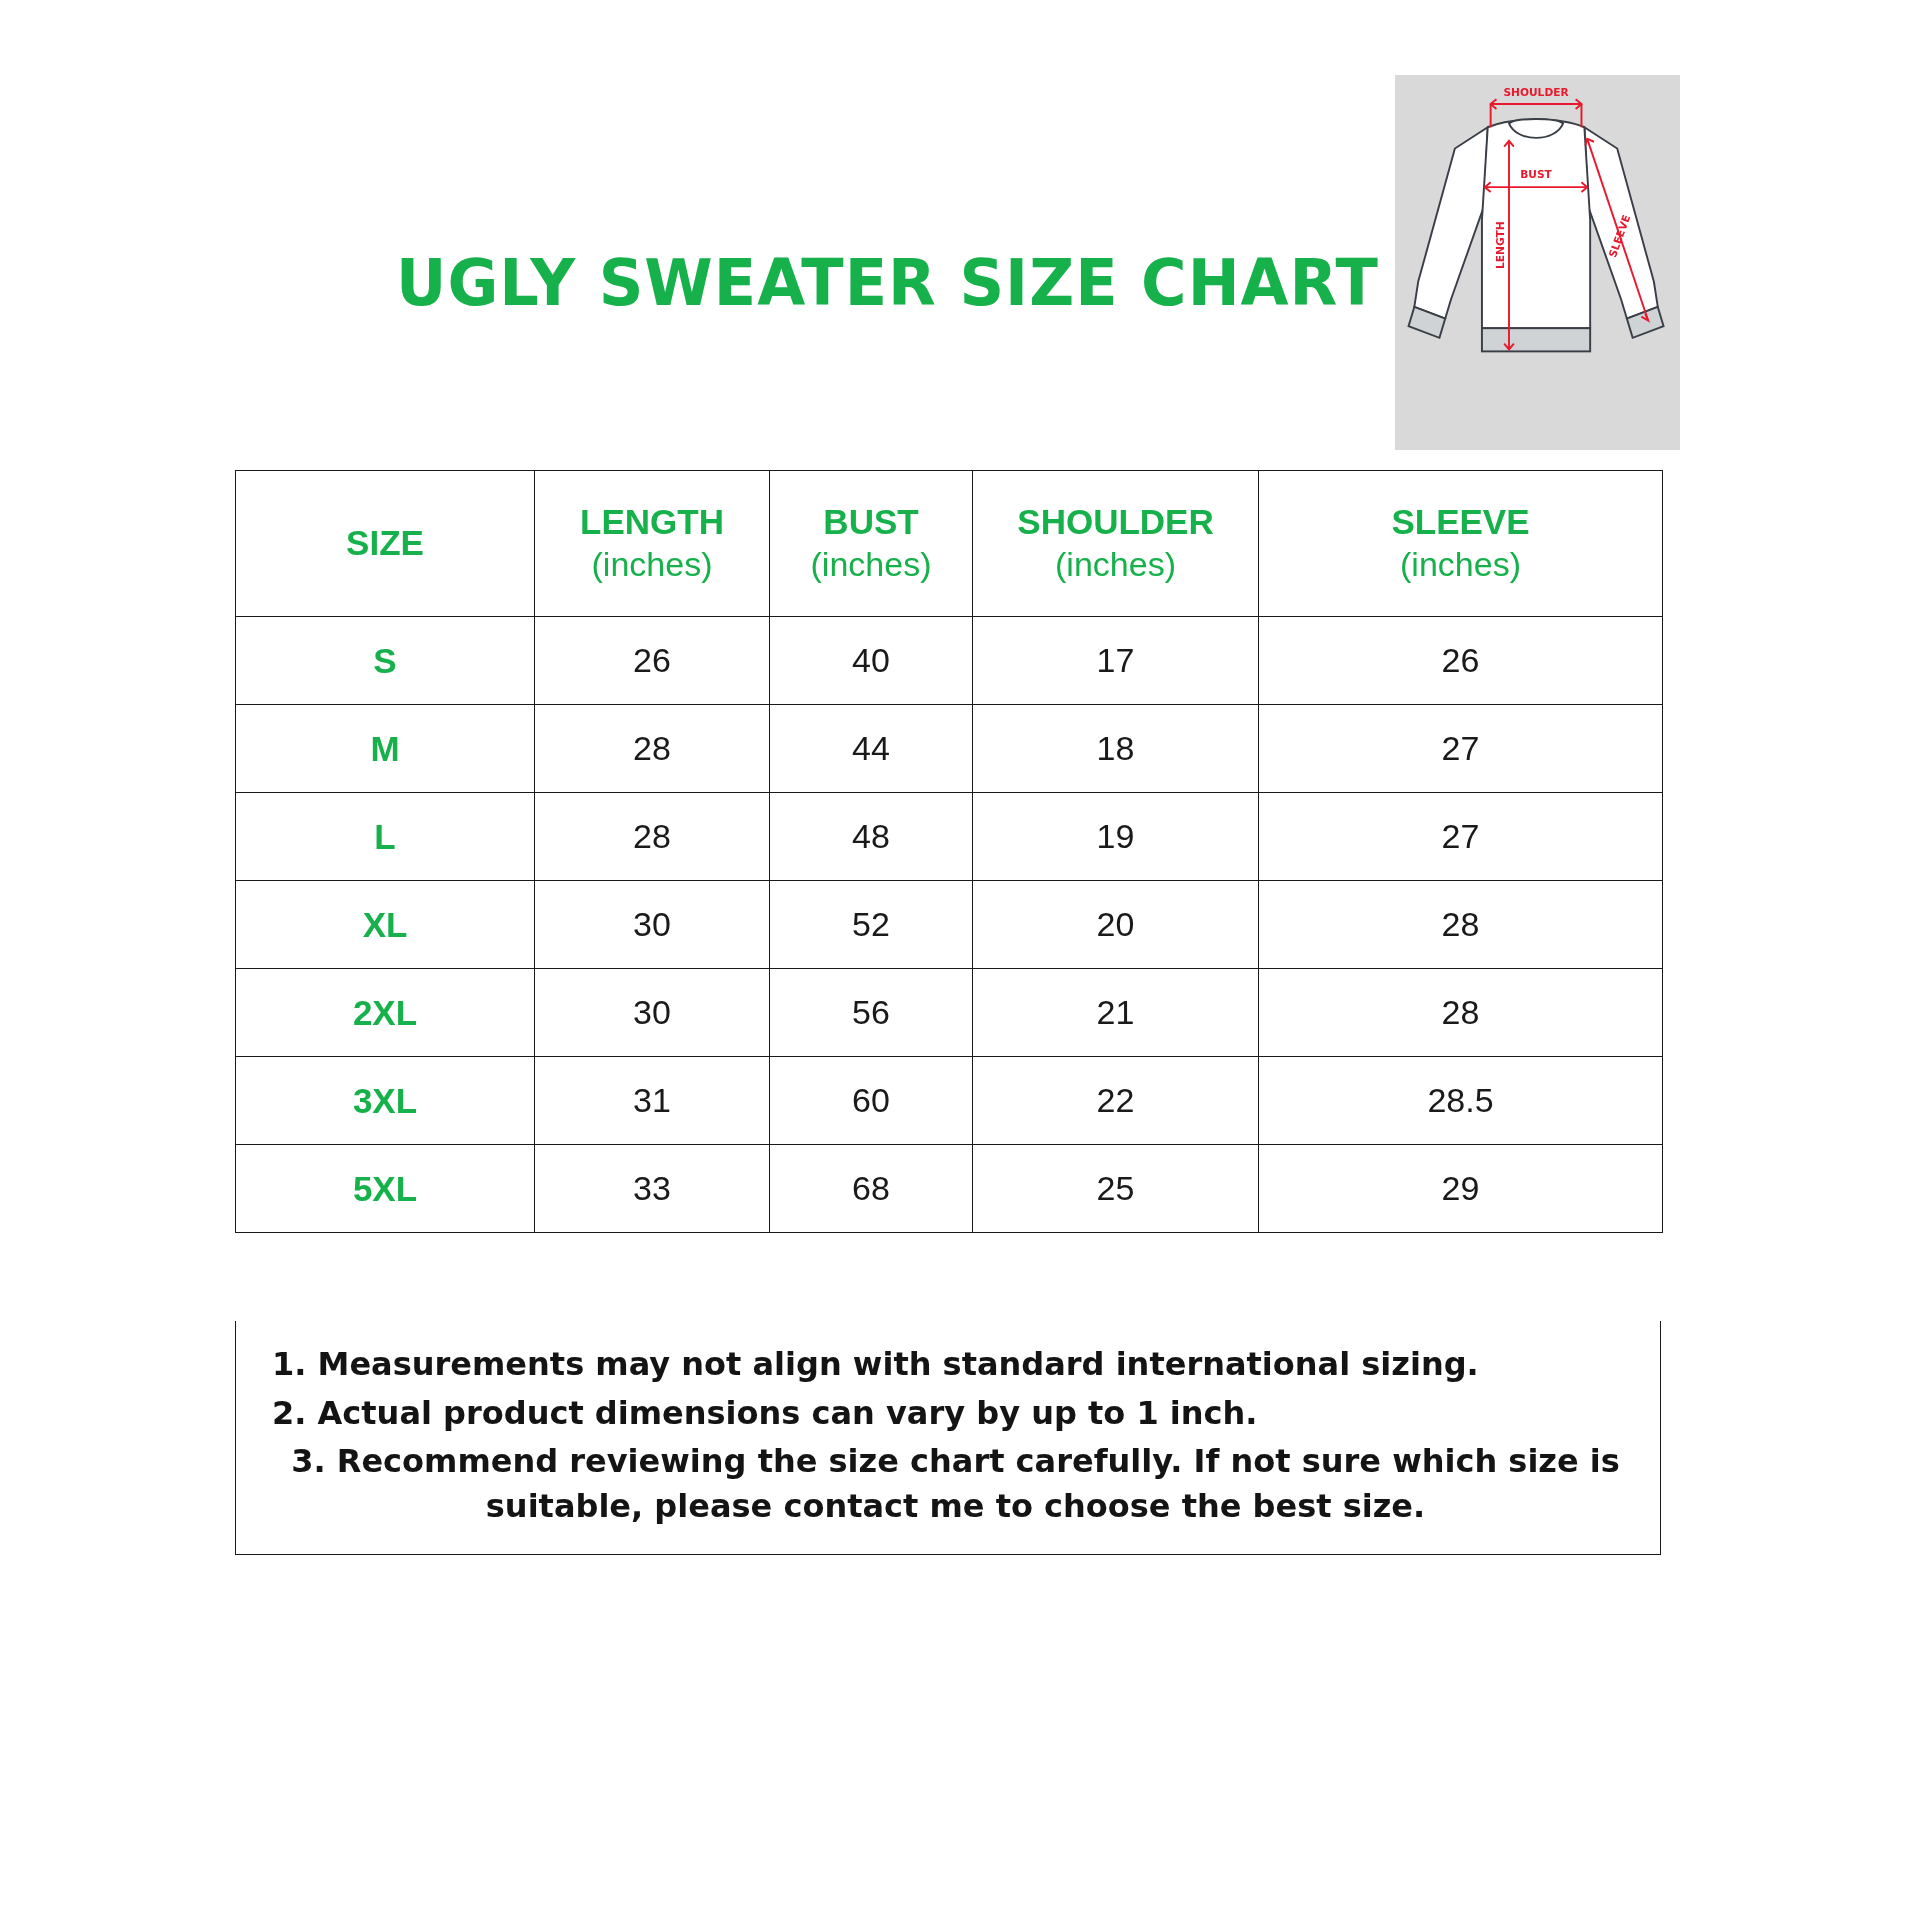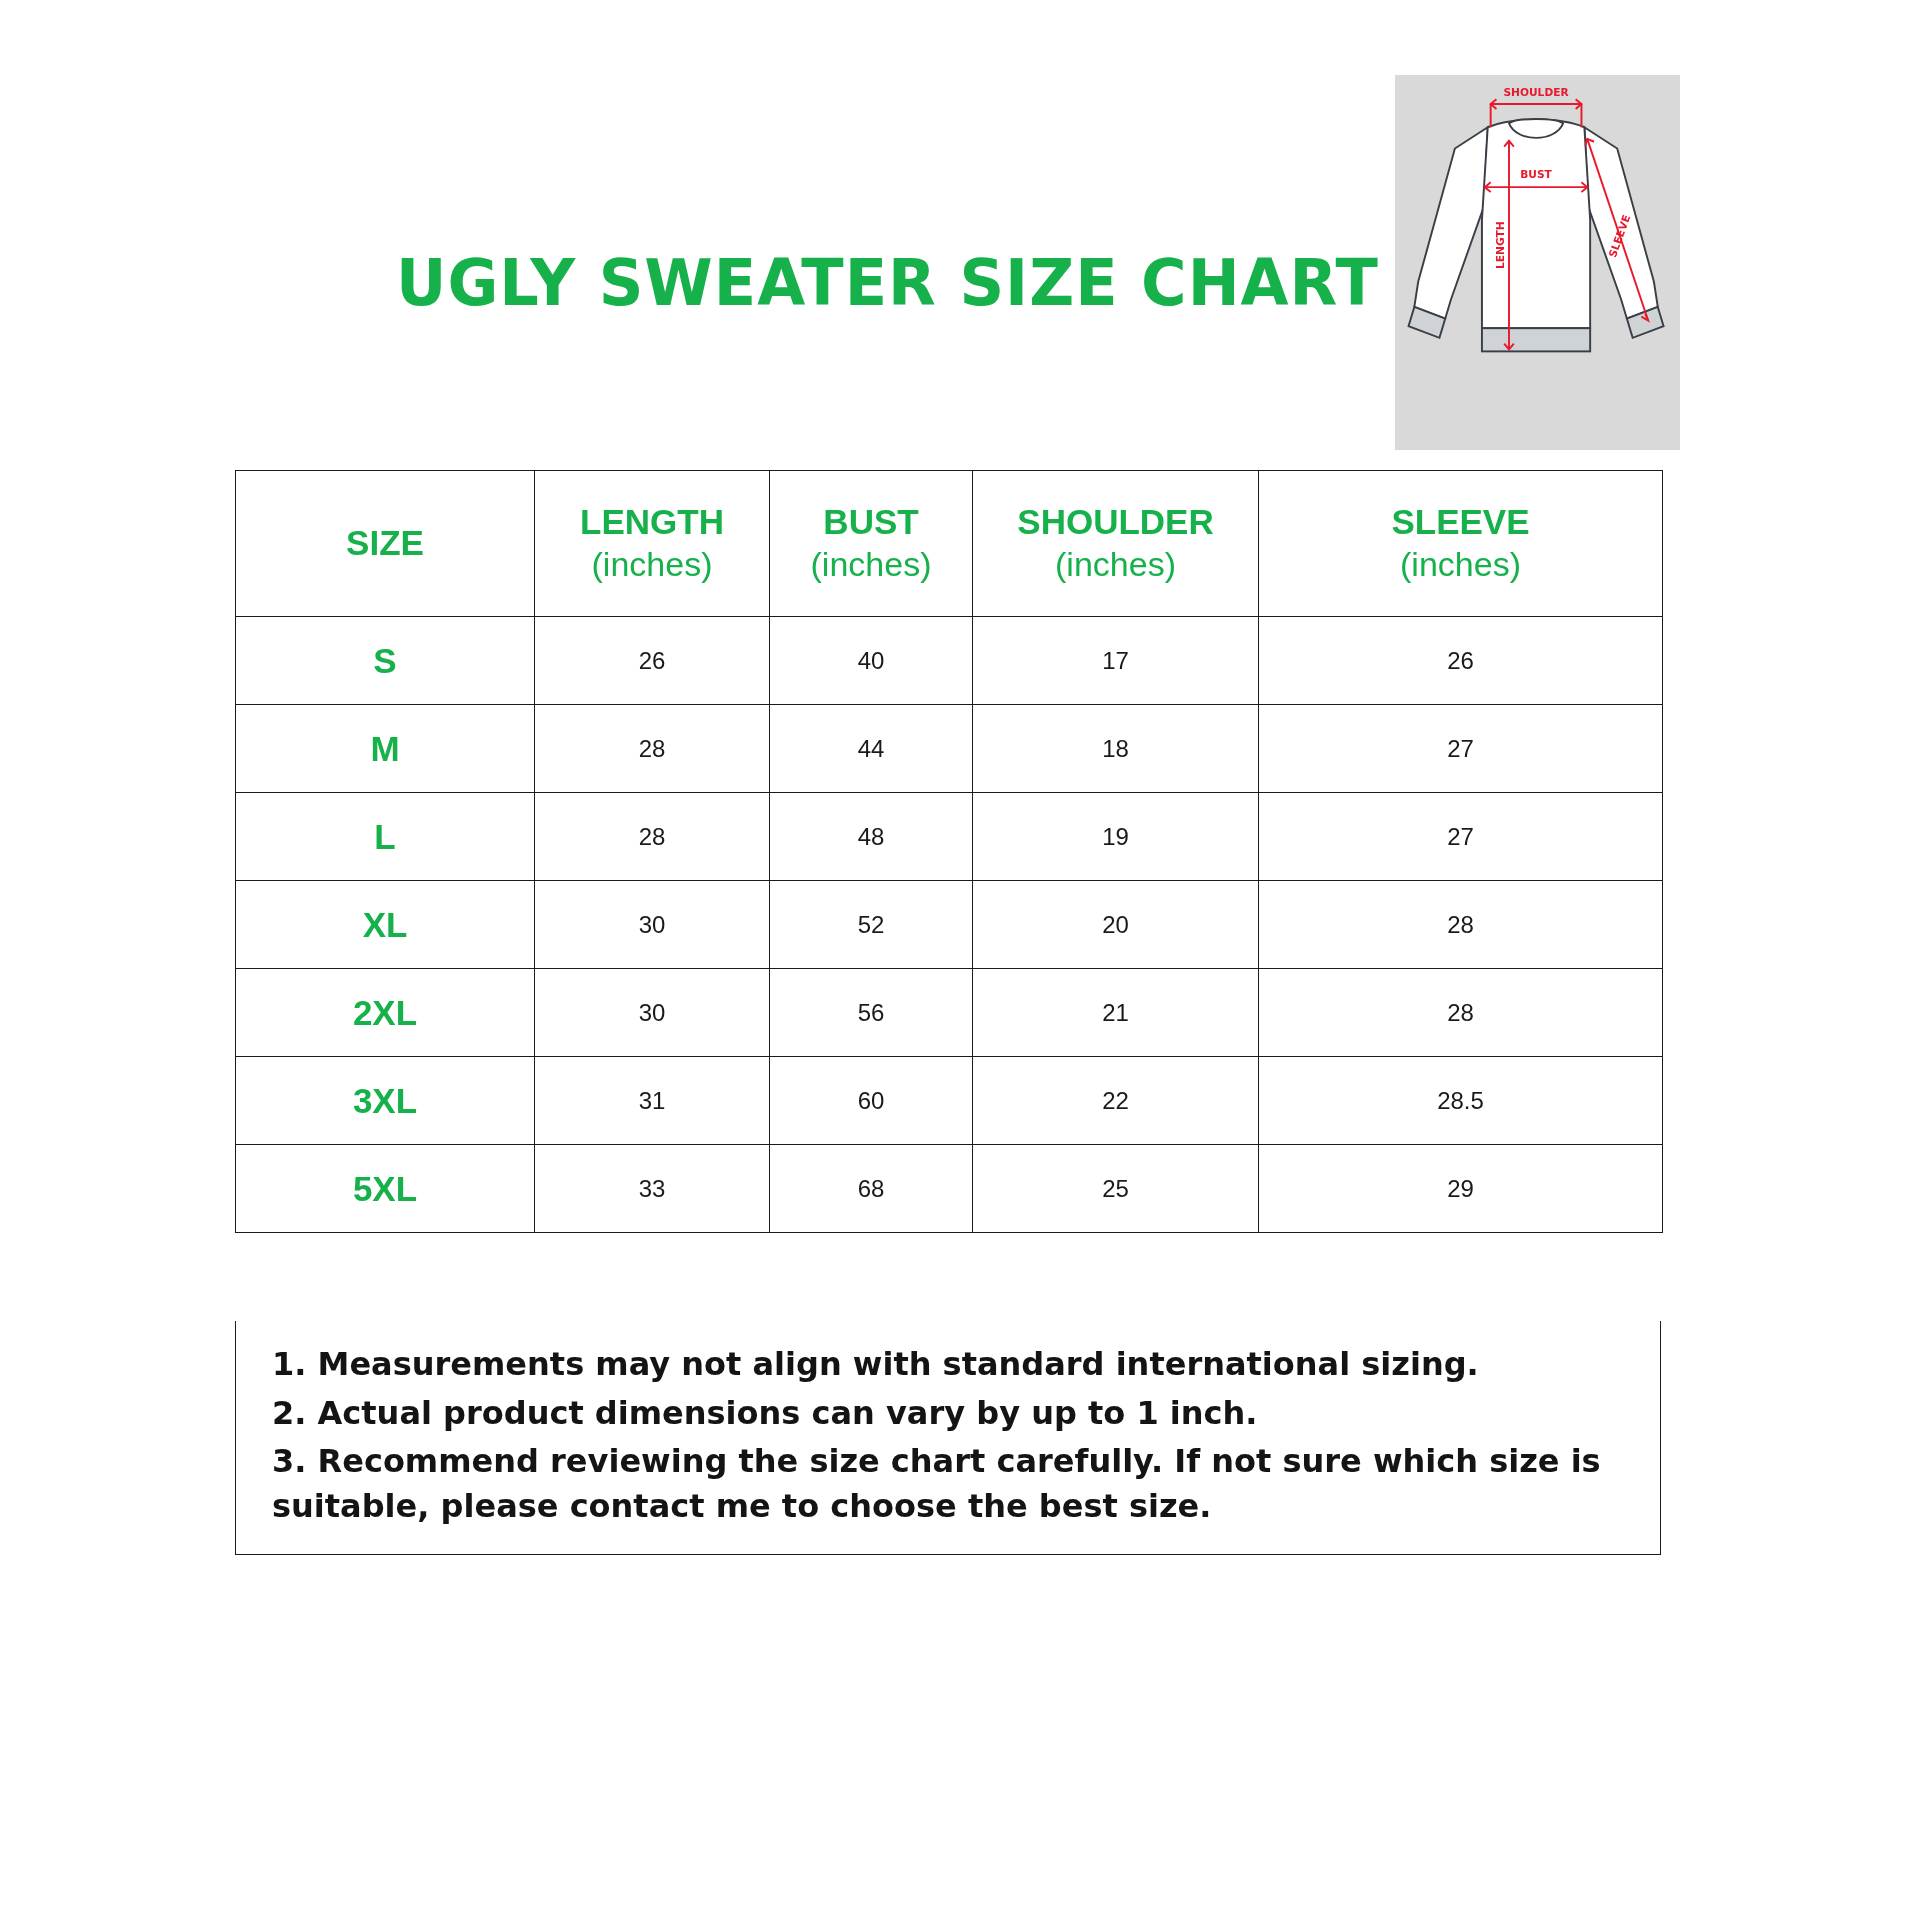--- a/index.html
+++ b/index.html
@@ -74,21 +74,21 @@
     font-size: 35px;
     line-height: 1.22;
   }
   thead th .unit {
     display: block;
     font-weight: normal;
     font-size: 34px;
   }
   tbody td {
     height: 85px;
-    font-size: 24px;
+    font-size: 34px;
     color: #1a1a1a;
     font-weight: normal;
   }
   tbody td.size-cell {
     color: #16b14b;
     font-weight: bold;
     font-size: 35px;
   }
 
   
@@ -110,21 +110,21 @@
     padding: 21px 21px 25px 36px;
   }
   .notes p {
     margin: 0 0 3.9px 0;
     font-family: "DejaVu Sans", sans-serif;
     font-weight: bold;
     font-size: 32px;
     line-height: 1.40;
     color: #141414;
   }
-  .notes p:last-child { margin-bottom: 0; }
+  .notes p:last-child { margin-bottom: 0; text-align: center; }
 </style>
 </head>
 <body>
 
 <div class="page">
 
   <div class="title">UGLY SWEATER SIZE CHART</div>
 
   <div class="diagram">
     <svg width="285" height="375" viewBox="0 0 295 388" xmlns="http://www.w3.org/2000/svg">

